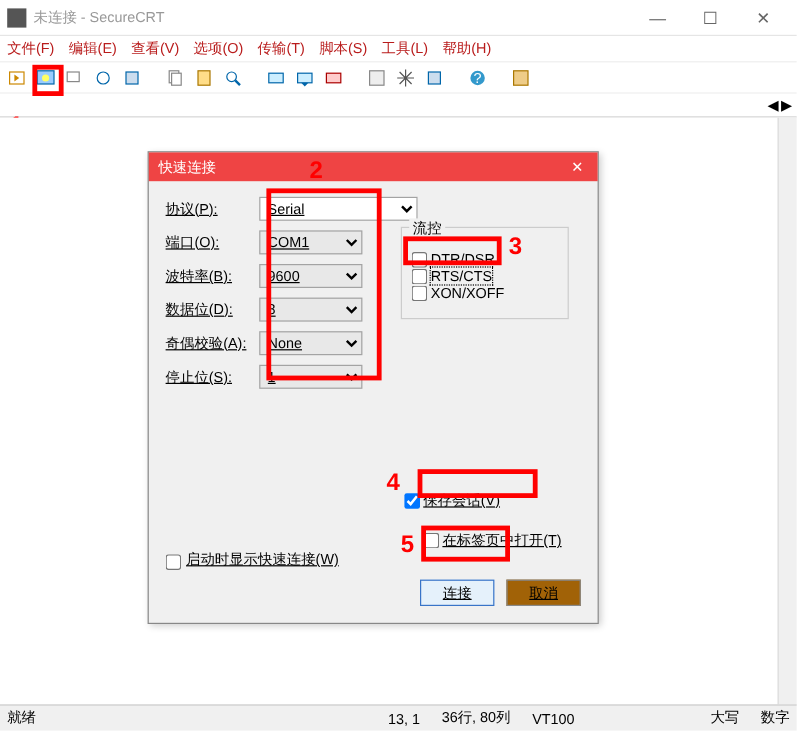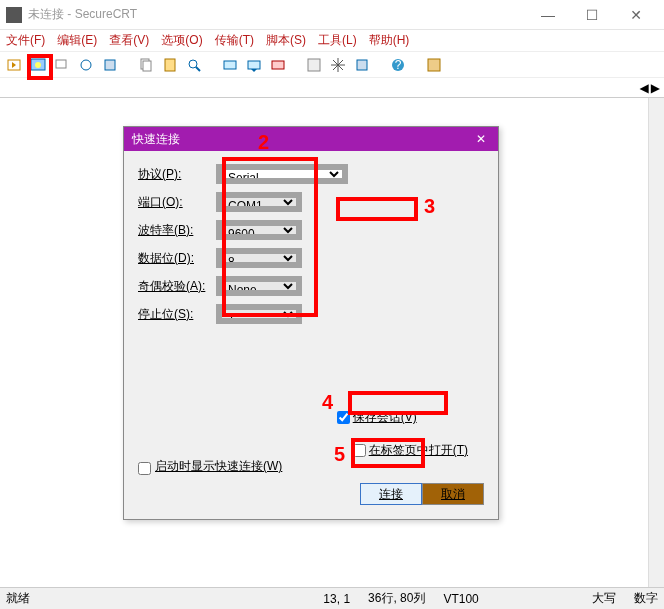--- a/index.html
+++ b/index.html
@@ -16,27 +16,27 @@
 .toolbar { height: 26px; padding: 2px 4px; display: flex; align-items: center; gap: 4px; border-bottom: 1px solid #eee; position: relative; }
 .tbtn { width: 20px; height: 20px; display: flex; align-items: center; justify-content: center; }
 .tbtn svg { width: 16px; height: 16px; }
 .highlight-box { border: 4px solid #f00; position: absolute; }
 .num-label { color: #f00; font-weight: bold; font-size: 20px; position: absolute; }
 
 .tabstrip { height: 20px; border-bottom: 1px solid #ccc; display: flex; justify-content: flex-end; align-items: center; padding-right: 4px; color: #000; font-size: 10px; }
 
 .content { position: relative; height: 470px; background: #fff; }
 .dialog { position: absolute; left: 123px; top: 28px; width: 376px; background: #f0f0f0; border: 1px solid #888; box-shadow: 2px 2px 6px rgba(0,0,0,0.2); }
-.dlg-title { background: #a21caf; color: #fff; height: 24px; display: flex; align-items: center; padding: 0 8px; font-weight: normal; }
+.dlg-title { background: #ef4444; color: #fff; height: 24px; display: flex; align-items: center; padding: 0 8px; font-weight: normal; }
 .dlg-title .close { margin-left: auto; width: 18px; text-align: center; color: #fff; }
 .dlg-body { padding: 12px 14px 14px; position: relative; text-decoration: underline; }
 
 .row { display: flex; align-items: center; margin-bottom: 6px; height: 22px; }
 .row .lbl { width: 78px; color: #000; }
-.sel { width: 86px; height: 20px; background: #e8e8e8; border: 6px solid #a3a3a3; font-size: 12px; padding: 0 2px; }
+.sel { width: 86px; height: 20px; background: #e8e8e8; border: 1px solid #a3a3a3; font-size: 12px; padding: 0 2px; }
 .sel.wide { width: 132px; background: #fff; }
 
 .flow-group { position: absolute; left: 210px; top: 38px; width: 140px; border: 1px solid #ccc; padding: 6px 8px 10px; }
 .flow-group .legend { position: relative; top: -14px; left: -2px; background: #f0f0f0; display: inline-block; padding: 0 3px; color: #000; }
 .chk { display: flex; align-items: center; margin-top: -4px; margin-bottom: 4px; }
 .chk input { margin-right: 3px; width: 13px; height: 13px; }
 .chk label { font-size: 12px; }
 
 .bottom-row { margin-top: 84px; display: flex; align-items: flex-end; }
 .btn { width: 62px; height: 22px; background: #a16207; border: 1px solid #888; text-align: center; line-height: 20px; display: inline-block; }
@@ -196,37 +196,52 @@
       </div>
       <div class="row">
         <span class="lbl">奇偶校验(A):</span>
         <select class="sel"><option>None</option></select>
       </div>
       <div class="row">
         <span class="lbl">停止位(S):</span>
         <select class="sel"><option>1</option></select>
       </div>
 
+      <div class="flow-group">
+        <span class="legend">流控</span>
+        <div class="chk">
+            <input type="checkbox" style="">
+            <label>DTR/DSR</label>
+          </div>
+        <div class="chk">
+            <input type="checkbox" style="">
+            <label style="outline:1px dotted #000;">RTS/CTS</label>
+          </div>
+        <div class="chk">
+            <input type="checkbox" style="">
+            <label>XON/XOFF</label>
+          </div>
+      </div>
 
       <div class="bottom-row">
         <input type="checkbox" style="margin-right: 4px;">
         <label>启动时显示快速连接(W)</label>
         <div style="flex:1"></div>
         <div style="text-align:left;">
           <div class="chk" style="margin:0 0 4px 0;">
               <input type="checkbox" checked="" style="">
               <label>保存会话(V)</label>
             </div>
           <div class="chk" style="margin:16px;">
               <input type="checkbox" style="">
               <label>在标签页中打开(T)</label>
             </div>
         </div>
       </div>
-      <div style="display:flex; justify-content:flex-end; margin-top:8px;">
+      <div style="display:flex; justify-content:flex-end; gap:10px; margin-top:8px;">
         <span class="btn primary">连接</span>
         <span class="btn">取消</span>
       </div>
     </div>
   </div>
 
   <div class="highlight-box" style="left:222px; top:59px; width:96px; height:160px;"></div>
   <div class="num-label" style="left:258px; top:33px;">2</div>
 
   <div class="highlight-box" style="left:336px; top:99px; width:82px; height:24px;"></div>

